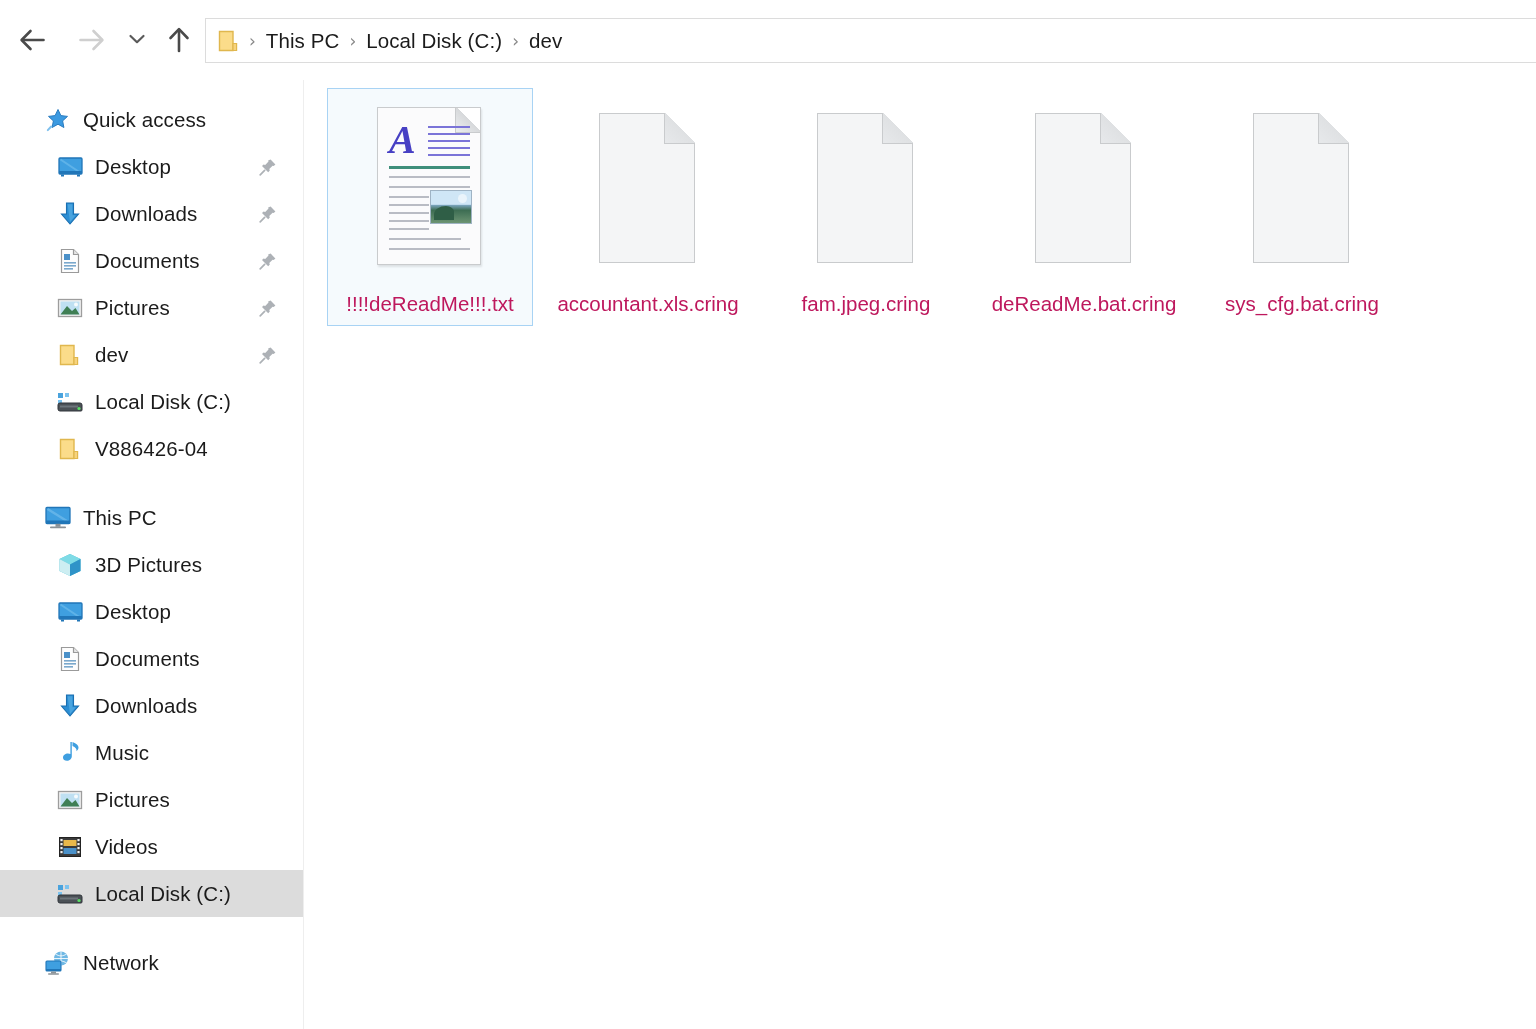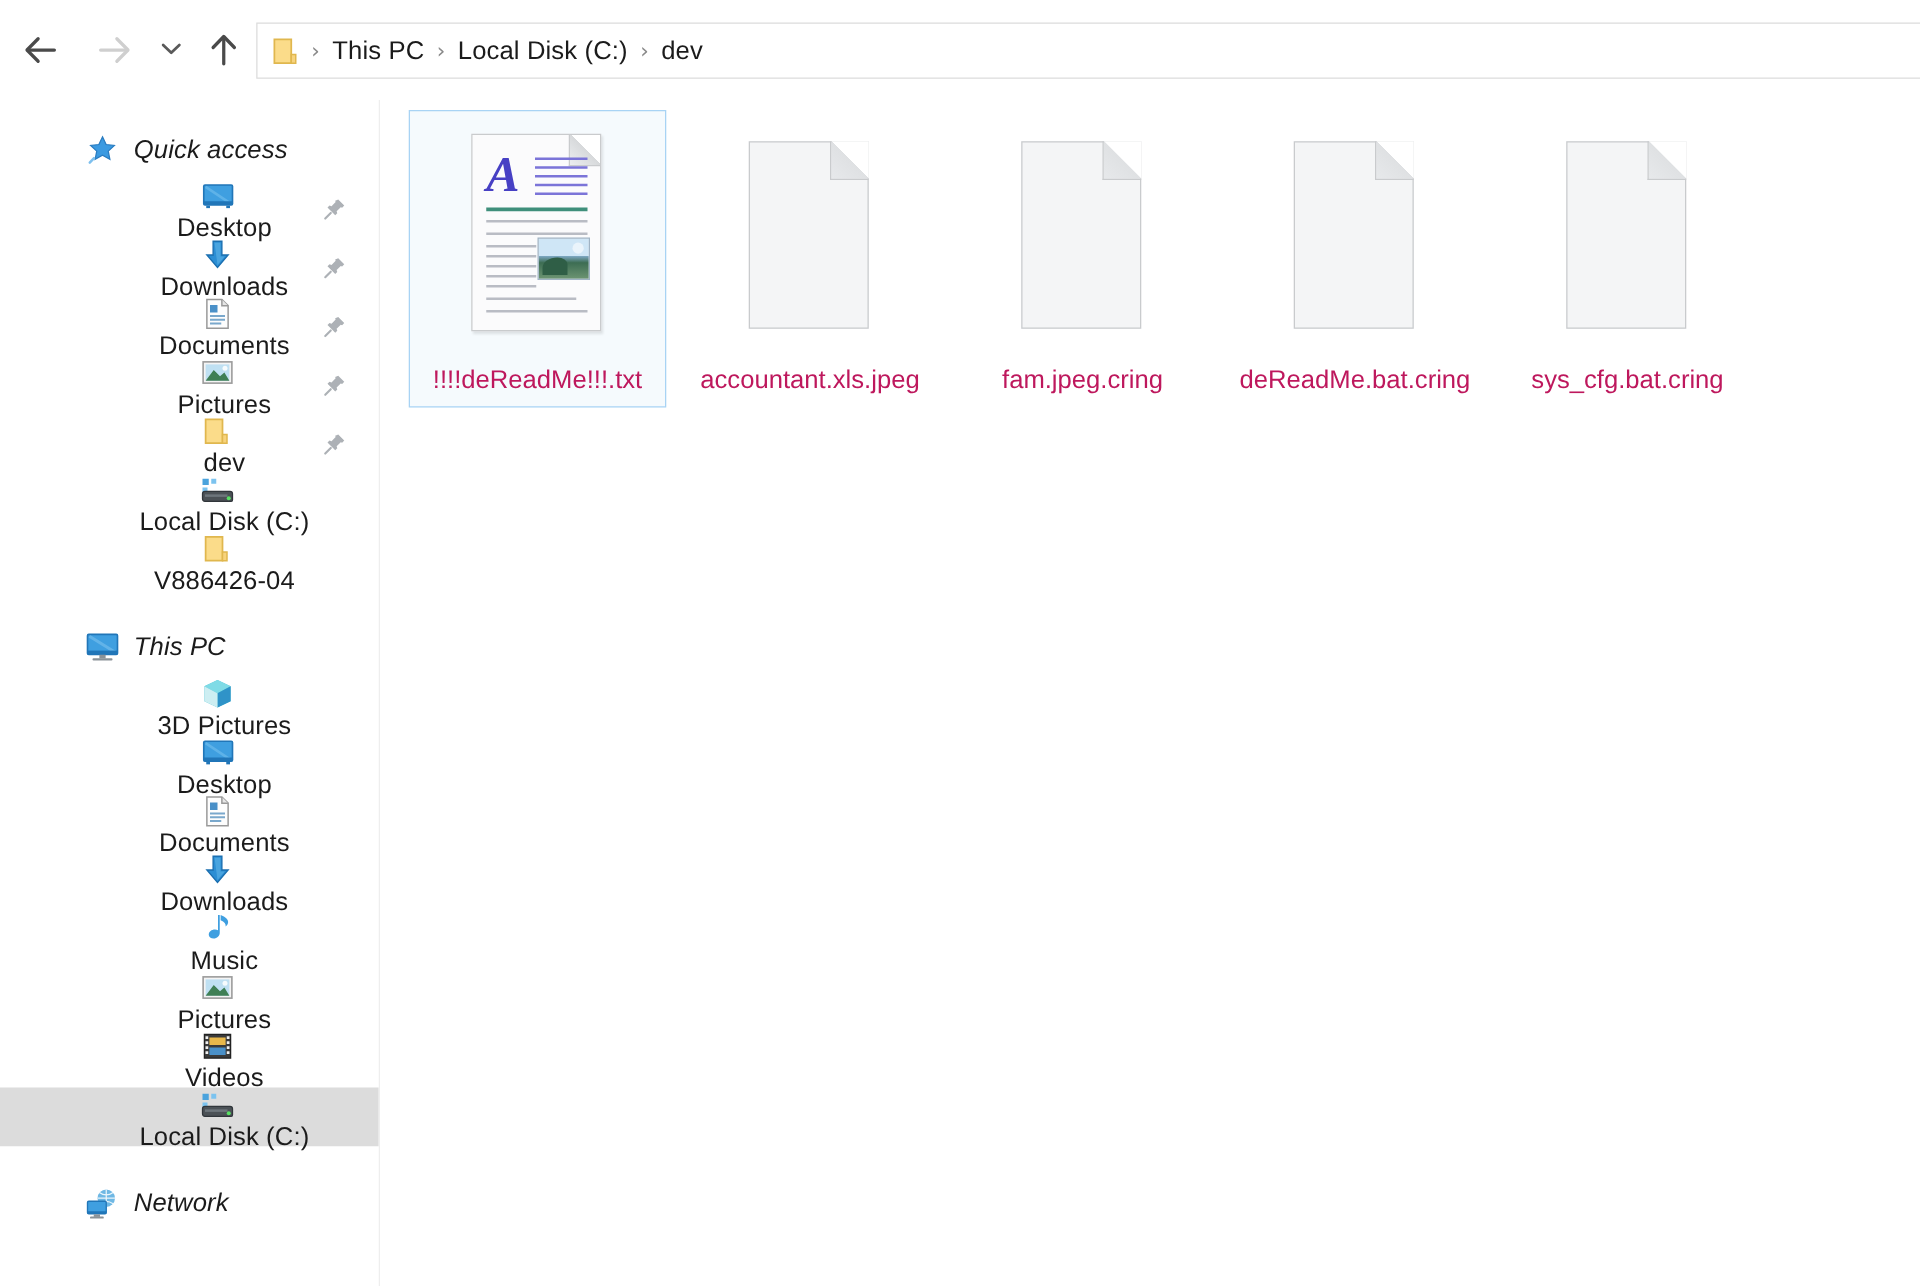--- a/index.html
+++ b/index.html
@@ -57,22 +57,22 @@
     width: 28px; height: 28px; flex: none; position: relative;
     margin-right: 11px; display:flex; align-items:center; justify-content:center;
   }
   .nav-label {
     font-size: 20.5px; color: #1b1b1b; white-space: nowrap; letter-spacing: .1px;
   }
   .pin {
     position: absolute; right: 26px; top: 50%; transform: translateY(-50%);
     width: 18px; height: 18px; opacity: .62;
   }
-  .lvl0 { padding-left: 68px; font-style: italic; }
-  .lvl1 { padding-left: 56px; flex-direction: column; }
+  .lvl0 { padding-left: 44px; }
+  .lvl1 { padding-left: 56px; }
   .spacer-sm { height: 16px; }
   .spacer-md { height: 22px; }
 
   
   .content {
     position: absolute; left: 305px; top: 80px; width: 1231px; height: 949px;
     background: #ffffff; overflow: hidden;
   }
   .grid {
     position: absolute; left: 22px; top: 8px;
@@ -453,21 +453,21 @@
     <div class="rl g" style="left:11px; top:130px; width:72px;"></div>
     <div class="rl g" style="left:11px; top:140px; width:81px;"></div>
   </div>
           </div>
           <div class="tile-name">!!!!deReadMe!!!.txt</div>
         </div>
         <div class="tile">
           <div class="tile-ico">
             <div class="docblank"></div>
           </div>
-          <div class="tile-name">accountant.xls.jpeg</div>
+          <div class="tile-name">accountant.xls.cring</div>
         </div>
         <div class="tile">
           <div class="tile-ico">
             <div class="docblank"></div>
           </div>
           <div class="tile-name">fam.jpeg.cring</div>
         </div>
         <div class="tile">
           <div class="tile-ico">
             <div class="docblank"></div>

